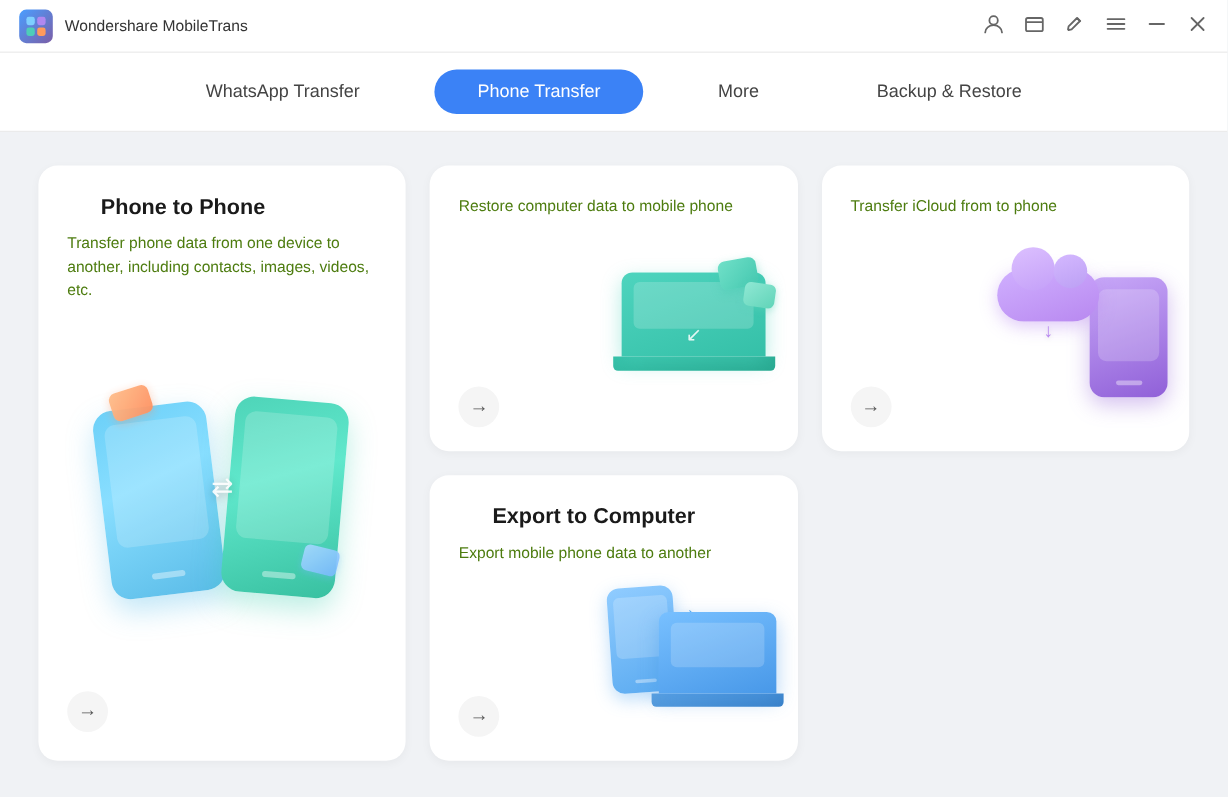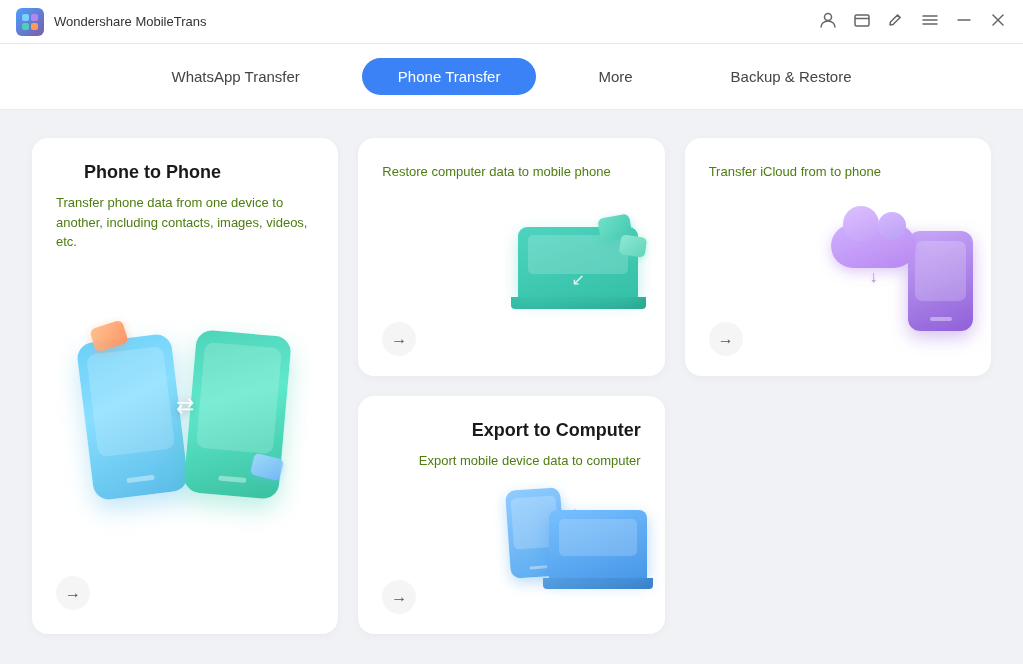--- a/index.html
+++ b/index.html
@@ -299,24 +299,24 @@
       </div>
     </div>
 
     <div style="position:absolute;bottom:20px;left:24px;">
       <div class="card-arrow" style="margin-top:0;">
         <span>→</span>
       </div>
     </div>
   </div>
 
-  <div class="card card-small" style="position:relative; min-height:195px; grid-column: 2/3; text-align: right;">
+  <div class="card card-small" style="position:relative; min-height:195px; grid-column: 2/3;">
     <div class="card-content">
       <div class="card-title">Export to Computer</div>
-      <div class="card-desc">Export mobile device data to computer</div>
+      <div class="card-desc">Export mobile phone data to another</div>
     </div>
 
     <div style="position:absolute;right:10px;bottom:45px;width:155px;height:130px;">
 
       <div style="position:absolute;left:8px;bottom:12px;width:55px;height:88px;background:linear-gradient(160deg,#90ccff,#5aaaf0);border-radius:10px;transform:rotate(-4deg);box-shadow:0 5px 14px rgba(90,170,240,0.4);">
         <div style="position:absolute;top:8px;left:5px;right:5px;height:58%;background:rgba(255,255,255,0.2);border-radius:5px;"></div>
         <div style="position:absolute;bottom:8px;left:50%;transform:translateX(-50%);width:18px;height:3px;background:rgba(255,255,255,0.4);border-radius:2px;"></div>
       </div>
 
       <div style="position:absolute;top:38px;left:62px;font-size:20px;color:#5aaaf0;text-shadow:0 2px 6px rgba(0,0,0,0.15);">→</div>

